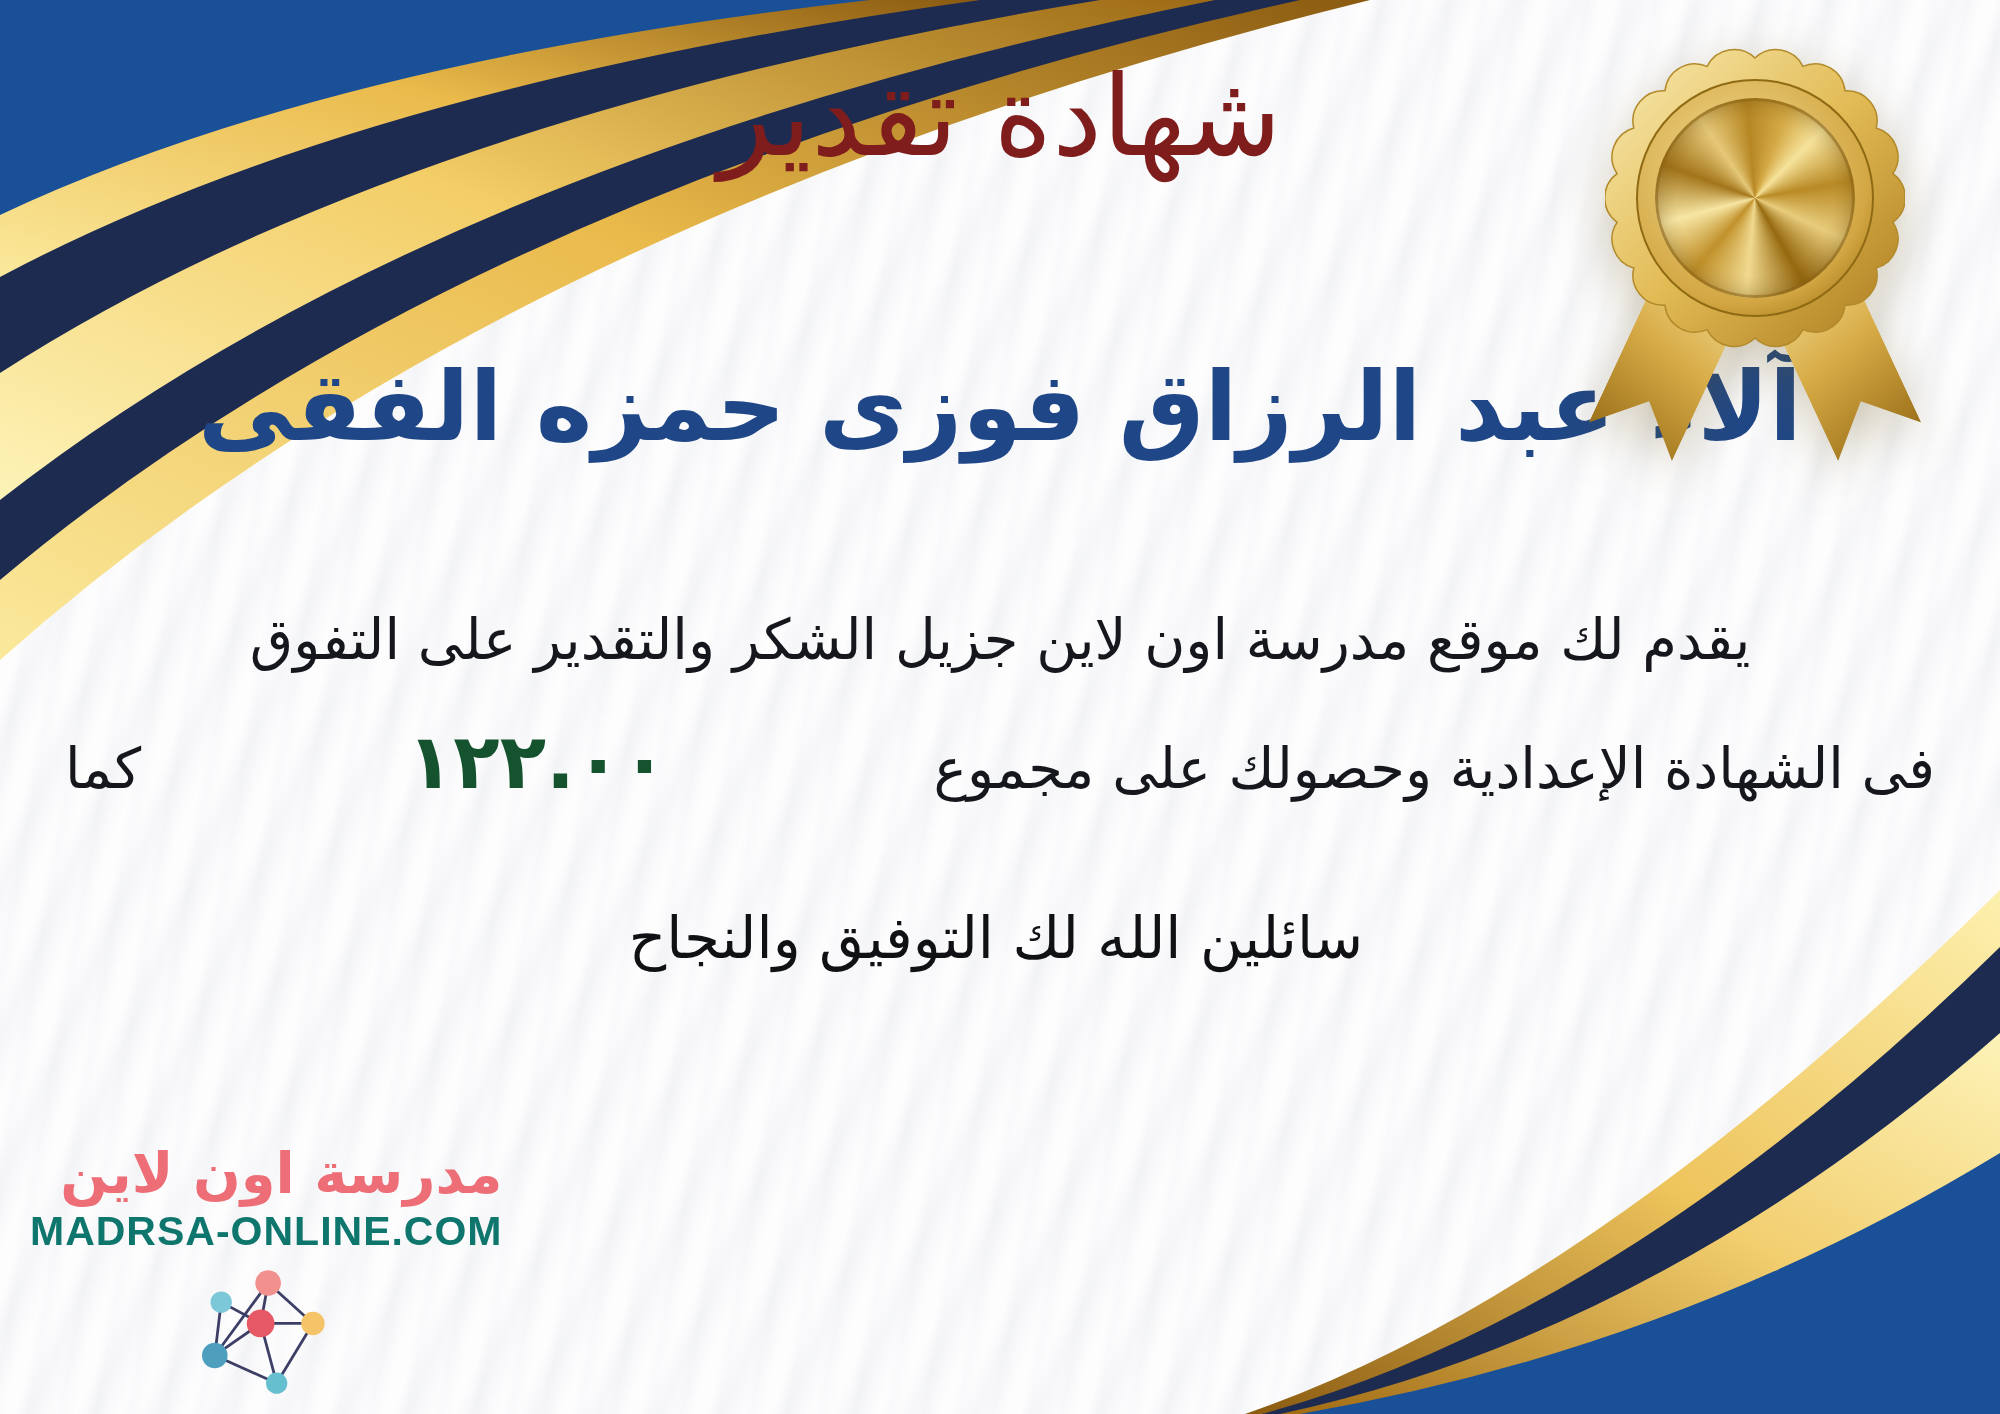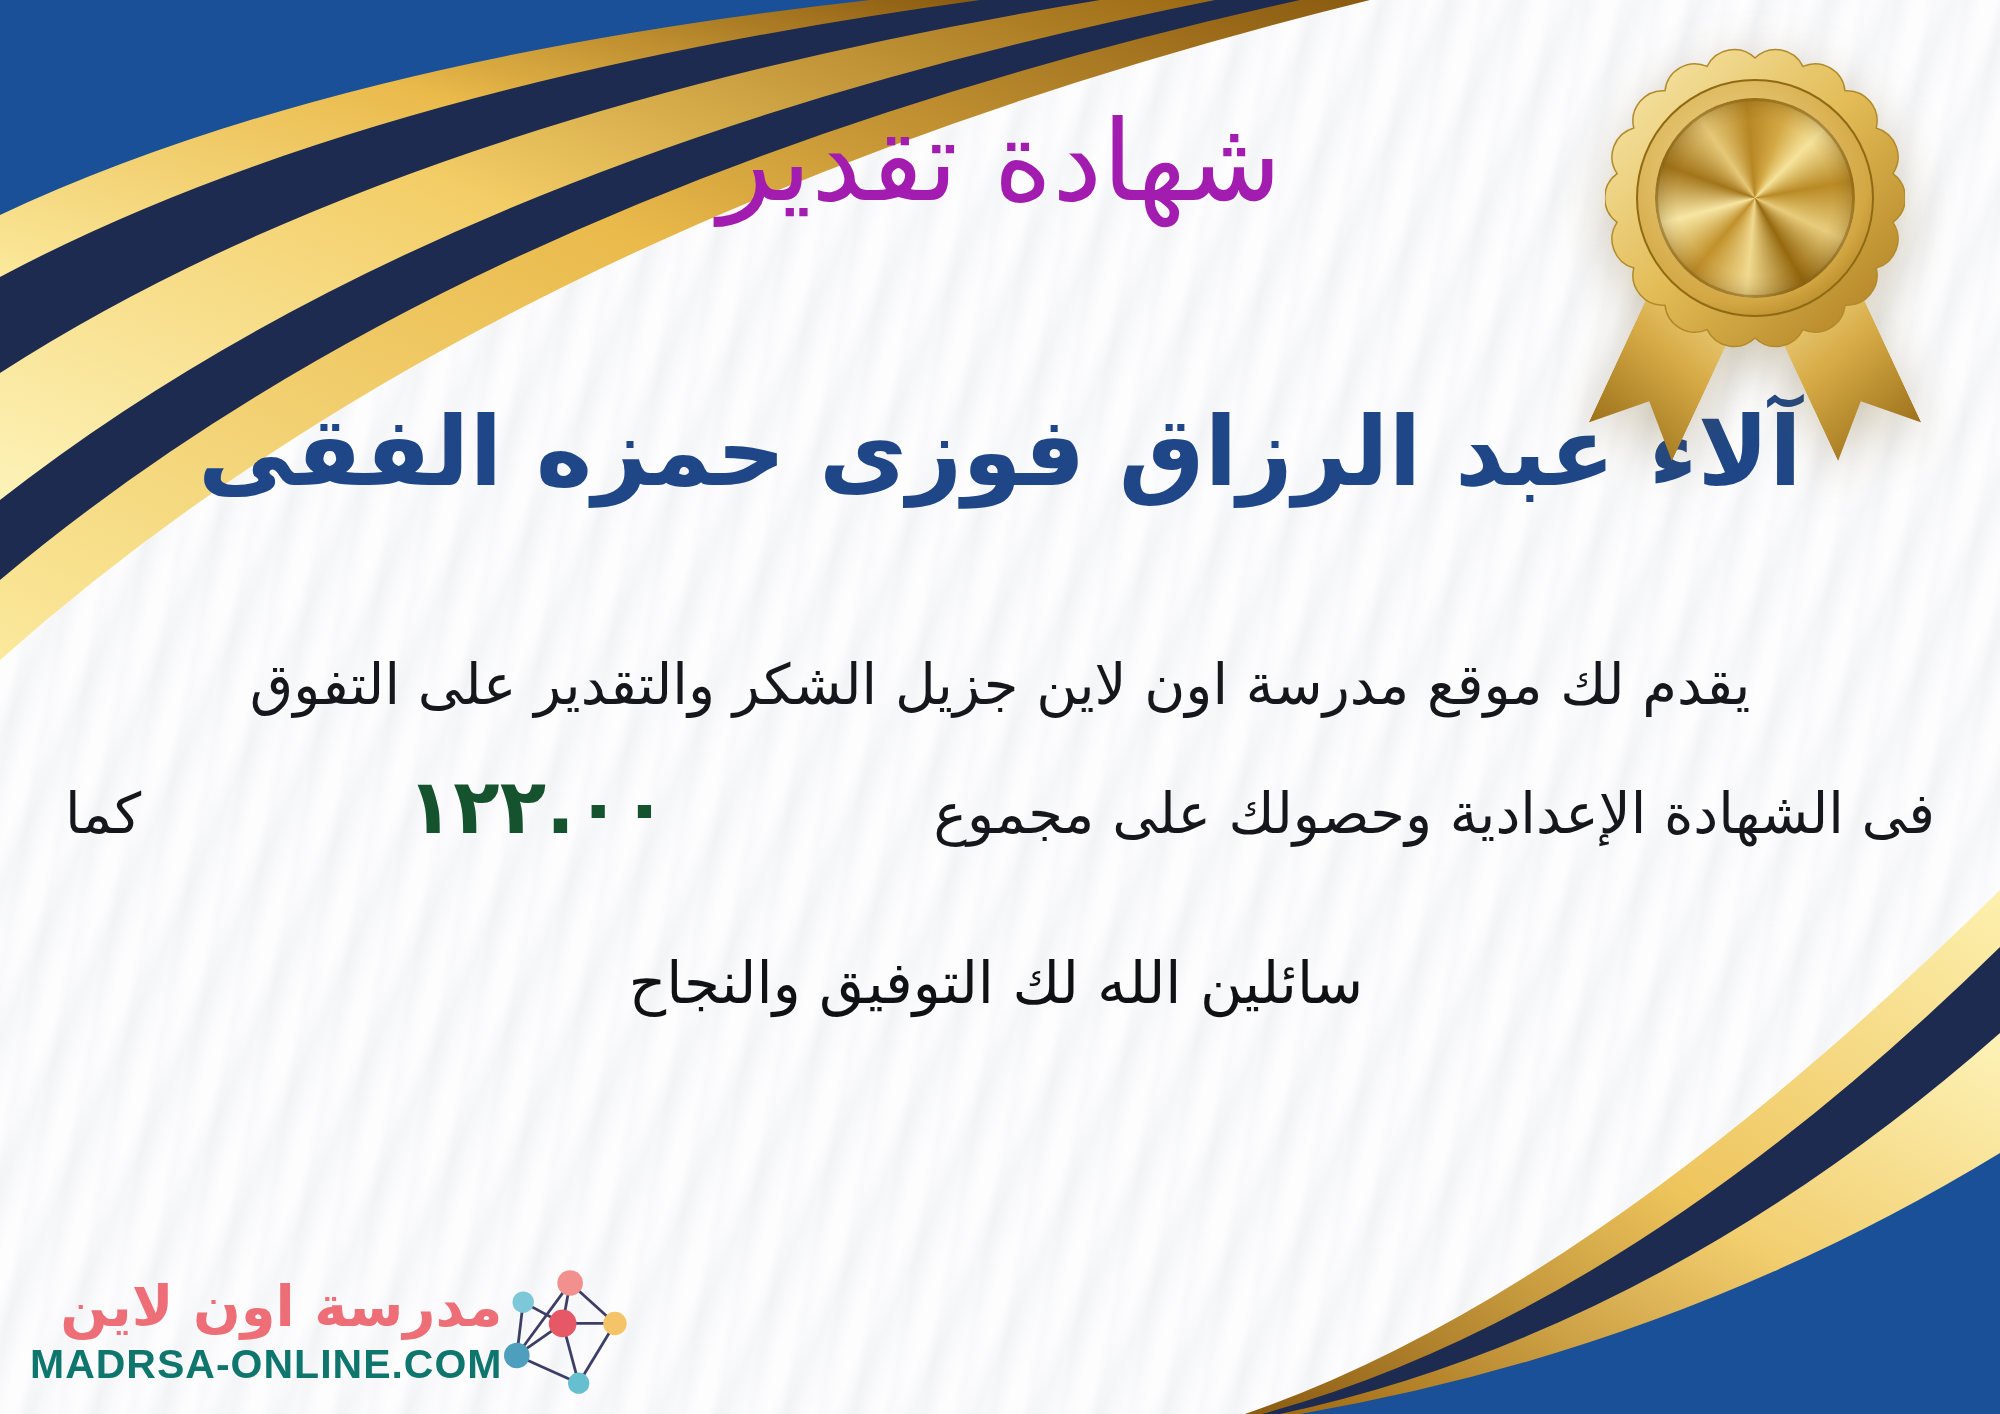--- a/index.html
+++ b/index.html
@@ -12,22 +12,22 @@
   .texture{
     position:absolute;inset:0;z-index:0;pointer-events:none;
     background:
       repeating-linear-gradient(113deg, rgba(150,158,175,.07) 0px, rgba(255,255,255,0) 26px, rgba(255,255,255,0) 42px, rgba(150,158,175,.07) 58px),
       repeating-linear-gradient(100deg, rgba(150,158,175,.04) 0px, rgba(255,255,255,0) 14px, rgba(255,255,255,0) 26px, rgba(150,158,175,.04) 34px);
   }
   .corners{position:absolute;inset:0;z-index:1;pointer-events:none;}
   .content{position:absolute;inset:0;z-index:2;}
 
   .title{
-    margin:0;padding-top:96px;text-align:center;
-    font-size:112px;font-weight:400;color:#a21caf;letter-spacing:1px;
+    margin:0;padding-top:51px;text-align:center;
+    font-size:112px;font-weight:400;color:#7f1d1d;letter-spacing:1px;
   }
   .recipient{
     margin:170px 0 0 0;text-align:center;
     font-size:96px;font-weight:700;color:#1F4787;
   }
   .paragraph{
     width:calc(100% - 130px);margin:125px auto 0 auto;text-align:center;
     font-size:56px;color:#15171c;line-height:1.85;
   }
   .line{white-space:nowrap;}
@@ -65,21 +65,21 @@
       conic-gradient(from 20deg,
         #d4a945 0deg,#f6e39b 25deg,#b98a25 60deg,#e8cc7c 95deg,#96690f 130deg,
         #f0d98f 165deg,#c1912b 200deg,#f7e6a4 235deg,#a3751a 270deg,
         #e5c878 305deg,#b78724 335deg,#d4a945 360deg);
     box-shadow:inset 0 0 0 3px rgba(140,100,20,.55), inset 0 0 18px rgba(90,60,5,.35);
   }
 
   
   .logo{
     position:absolute;left:30px;bottom:18px;z-index:3;
-    display:flex;flex-direction:row;align-items:center;gap:1px;
+    display:flex;flex-direction:column;align-items:center;gap:12px;
   }
   .logo-text{display:flex;flex-direction:column;align-items:flex-end;}
   .logo-ar{
     font-size:56px;font-weight:700;color:#ED6E76;line-height:1.15;
   }
   .logo-url{
     font-family:"Liberation Sans", sans-serif;
     font-size:41px;font-weight:700;color:#0f766e;letter-spacing:1px;line-height:1.2;
   }
   .logo-icon{width:128px;height:128px;flex:0 0 auto;}

